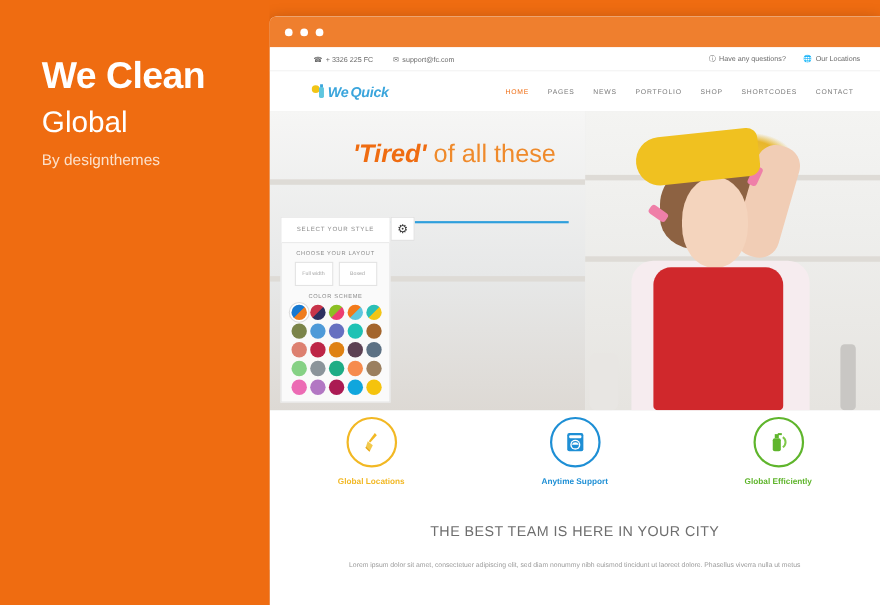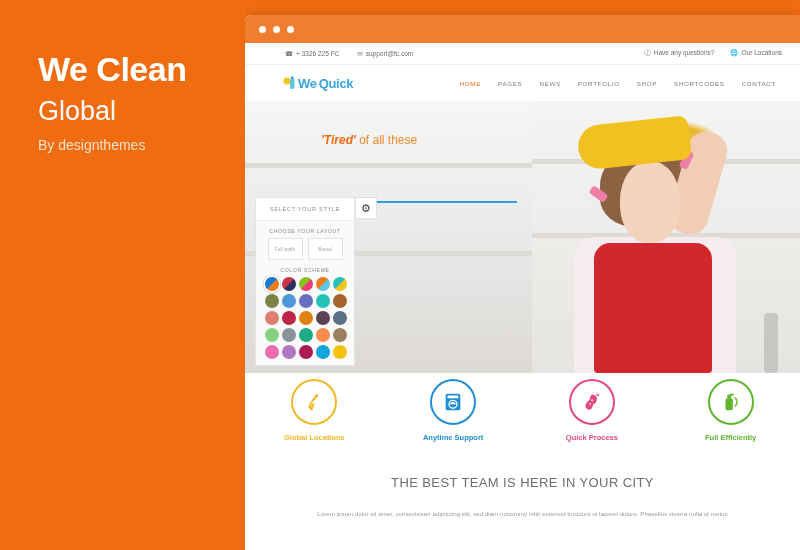--- a/index.html
+++ b/index.html
@@ -131,21 +131,21 @@
     height: 36px; display: flex; align-items: center; padding: 0 16px;
     background: #fff;
   }
   .logo {
     display: flex; align-items: center; gap: 2px; margin-left: 22px;
   }
   .logo-bottle {
     width: 13px; height: 15px; position: relative;
   }
   .logo-text {
-    font-size: 13px; font-weight: bold; 
+    font-size: 13px; font-weight: bold; font-style: italic;
     letter-spacing: -.3px;
   }
   .logo-we { color: #3aa5dc; }
   .logo-clean { color: #3aa5dc; }
 
   .nav {
     margin-left: auto; display: flex; gap: 17px; font-size: 6.2px;
     color: #7a7a7a; letter-spacing: .7px; padding-right: 8px;
   }
   .nav .active { color: #ef6c11; }
@@ -200,22 +200,22 @@
   }
   .faucet {
     position: absolute; right: 22px; bottom: 0; width: 14px; height: 60px;
     background: #c9c7c4; border-radius: 4px; z-index: 4;
   }
   .hero-kitchen {
     position: absolute; left: 0; top: 0; right: 268px; height: 272px;
     background: linear-gradient(180deg,#f6f6f5 0%,#e7e8e8 55%,#ddd9d4 100%);
   }
   .hero-txt1 {
-    position: absolute; left: 76px; top: 32px;
-    font-size: 12px; color: #ef8a2b; z-index: 6;
+    position: absolute; left: 76px; top: 25px;
+    font-size: 23px; color: #ef8a2b; z-index: 6;
   }
   .hero-txt1 b { font-style: italic; color: #ef6c11; }
   .hero-txt2 {
     position: absolute; left: 70px; top: 50px;
     font-size: 34px; font-weight: bold; color: #1d8dd4; z-index: 6;
     letter-spacing: -1px;
   }
   .hero-rule {
     position: absolute; left: 72px; top: 100px; width: 200px; height: 2px;
     background: #2f9fdc; z-index: 6;
@@ -477,41 +477,29 @@
             <rect x="4" y="3" width="16" height="18" rx="2" fill="#1e8fd5"></rect>
             <rect x="6" y="5" width="12" height="3" rx="1" fill="#fff"></rect>
             <circle cx="12" cy="14.5" r="5" fill="#fff"></circle>
             <circle cx="12" cy="14.5" r="3.6" fill="#1e8fd5"></circle>
             <path d="M8.6 14.5a3.6 3.6 0 016.8 0z" fill="#fff"></path>
           </svg>
         </div>
         <div class="feat-label" style="color: rgb(30, 143, 213);">Anytime Support</div>
       </div>
       <div class="feat">
-        <div class="feat-ring" style="border-color: rgb(232, 71, 124);">
-          <svg viewBox="0 0 24 24" width="22" height="22">
-            <path d="M14 4c3 1 4 4 3 7s-4 4-5 7-4 3-6 1-1-5 1-7 3-3 3-5 2-4 4-3z" fill="#e8477c"></path>
-            <circle cx="12" cy="10" r="1" fill="#fff"></circle>
-            <circle cx="10" cy="14" r="1" fill="#fff"></circle>
-            <circle cx="14" cy="15" r="1" fill="#fff"></circle>
-            <path d="M17 3l.8 2 2-.8-2 .8z" stroke="#e8477c" stroke-width="1"></path>
-          </svg>
-        </div>
-        <div class="feat-label" style="color: rgb(232, 71, 124);">Quick Process</div>
-      </div>
-      <div class="feat">
         <div class="feat-ring" style="border-color: rgb(95, 181, 44);">
           <svg viewBox="0 0 24 24" width="22" height="22">
             <rect x="6" y="8" width="8" height="13" rx="2" fill="#5fb52c"></rect>
             <rect x="8" y="4" width="4" height="4" fill="#5fb52c"></rect>
             <rect x="11" y="3" width="4" height="2" fill="#5fb52c"></rect>
             <path d="M16 7a6 6 0 010 10" stroke="#7fc94a" stroke-width="2" fill="none"></path>
           </svg>
         </div>
-        <div class="feat-label" style="color: rgb(95, 181, 44);">Full Efficiently</div>
+        <div class="feat-label" style="color: rgb(95, 181, 44);">Global Efficiently</div>
       </div>
     </div>
 
   <div class="team">
     <div class="team-title">THE BEST TEAM IS HERE IN YOUR CITY</div>
     <div class="team-desc">Lorem ipsum dolor sit amet, consectetuer adipiscing elit, sed diam nonummy nibh euismod tincidunt ut laoreet dolore. Phasellus viverra nulla ut metus</div>
   </div>
 
 </div>
 

